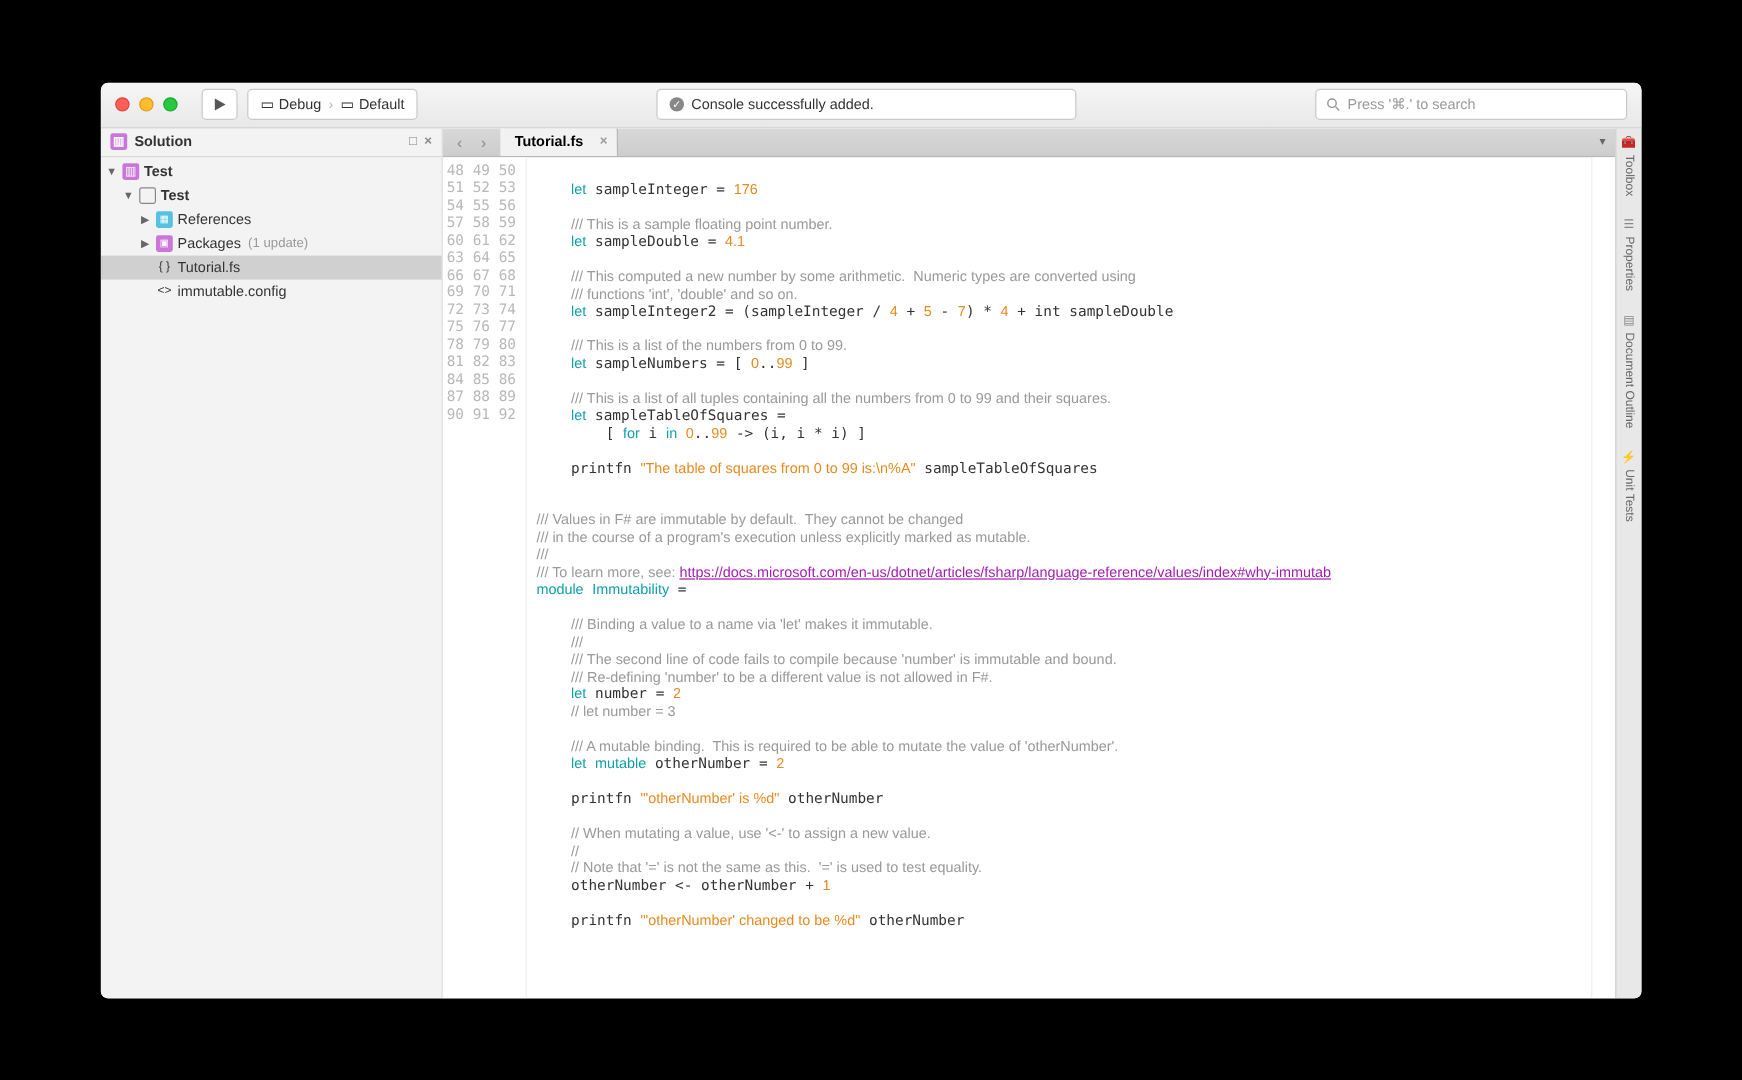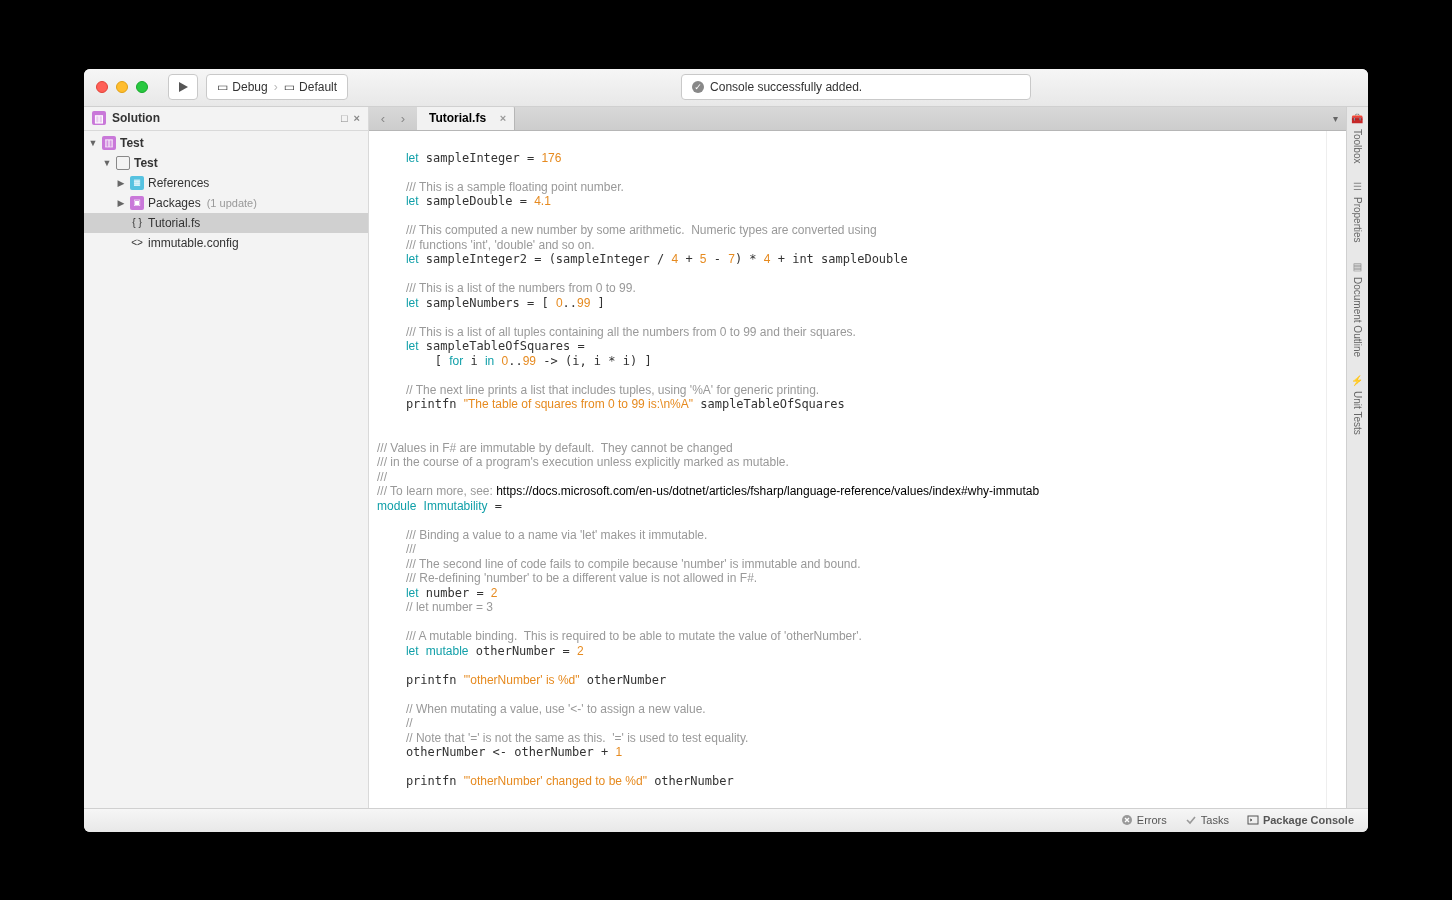--- a/index.html
+++ b/index.html
@@ -35,21 +35,21 @@
 .nav-arrows{display:flex;padding:0 4px}
 .nav-arrows span{width:20px;text-align:center;color:#888;font-size:13px}
 .tab{height:24px;background:#f2f2f2;border-right:1px solid #b6b6b6;border-top-right-radius:3px;display:flex;align-items:center;padding:0 28px 0 12px;font-size:12px;font-weight:600;position:relative}
 .tab .x{position:absolute;right:8px;color:#999;font-size:11px}
 .tabbar .drop{margin-left:auto;padding:0 8px;color:#666;font-size:10px}
 .crumb{height:22px;border-bottom:1px solid #e5e5e5;display:flex;align-items:center;padding:0 10px;font-size:11px;color:#555}
 .code-wrap{flex:1;display:flex;overflow:hidden;position:relative}
 .gutter{width:70px;background:#fff;border-right:1px solid #eee;text-align:right;padding:4px 8px 4px 0;font:12px/14.5px Menlo,monospace;color:#b8b8b8}
 .code{flex:1;padding:20px 0 4px 8px;font:12px/14.5px Menlo,monospace;color:#333;white-space:pre;overflow:hidden}
 .rcol{width:20px;background:#fff;border-left:1px solid #eee}
-.k{color:#0f9fa8}.n{color:#e68a1f}.s{color:#e68a1f}.c{color:#999}.m{color:#0f9fa8;font-weight:400}.u{color:#000000}
+.k{color:#0f9fa8}.n{color:#e68a1f}.s{color:#e68a1f}.c{color:#999}.m{color:#0f9fa8;font-weight:400}.u{text-decoration:underline;color:#a21caf}
 .rightrail{width:22px;background:#e8e8e8;border-left:1px solid #d0d0d0;display:flex;flex-direction:column;align-items:center;padding-top:6px;gap:18px}
 .rr{writing-mode:vertical-rl;font-size:10px;color:#666;cursor:default;display:flex;align-items:center;gap:4px}
 .rr-ico{width:12px;height:12px;writing-mode:horizontal-tb;font-size:10px;color:#888;text-align:center}
 .statusbar{height:24px;background:linear-gradient(#f6f6f6,#e8e8e8);border-top:1px solid #d0d0d0;display:flex;align-items:center;justify-content:flex-end;padding:0 14px;gap:18px;font-size:11px;color:#555}
 .statusbar span{display:flex;align-items:center;gap:4px}
 .si{width:12px;height:12px;display:inline-block}
 svg{display:block}
 </style>
 </head>
 <body>
@@ -71,20 +71,29 @@
       <span>▭</span>
       <span>Debug</span>
       <span class="sep">›</span>
       <span>▭</span>
       <span>Default</span>
     </div>
     <div class="status">
       <span class="check">✓</span>
       <span>Console successfully added.</span>
     </div>
+    <div class="search">
+      <span>
+          <svg width="12" height="12" viewBox="0 0 12 12">
+            <circle cx="5" cy="5" r="3.5" stroke="#999" stroke-width="1.2" fill="none"></circle>
+            <line x1="8" y1="8" x2="11" y2="11" stroke="#999" stroke-width="1.2"></line>
+          </svg>
+        </span>
+      <span>Press '⌘.' to search</span>
+    </div>
   </div>
 
   <div class="body">
 
     <div class="sidebar">
       <div class="side-hdr">
         <span class="ico sln">▥</span>
         <span>Solution</span>
         <span class="sp">
           <span>□</span>
@@ -130,37 +139,82 @@
           <span>‹</span>
           <span>›</span>
         </div>
         <div class="tab">
           <span>Tutorial.fs</span>
           <span class="x">×</span>
         </div>
         <span class="drop">▾</span>
       </div>
       <div class="code-wrap">
+        <div class="gutter" id="gutter">48
+49
+50
+51
+52
+53
+54
+55
+56
+57
+58
+59
+60
+61
+62
+63
+64
+65
+66
+67
+68
+69
+70
+71
+72
+73
+74
+75
+76
+77
+78
+79
+80
+81
+82
+83
+84
+85
+86
+87
+88
+89
+90
+91
+92
+</div>
         <div class="code" id="code">    <span class="k">let</span> sampleInteger = <span class="n">176</span>
  
     <span class="c">/// This is a sample floating point number.</span>
     <span class="k">let</span> sampleDouble = <span class="n">4.1</span>
  
     <span class="c">/// This computed a new number by some arithmetic.  Numeric types are converted using</span>
     <span class="c">/// functions 'int', 'double' and so on.</span>
     <span class="k">let</span> sampleInteger2 = (sampleInteger / <span class="n">4</span> + <span class="n">5</span> - <span class="n">7</span>) * <span class="n">4</span> + int sampleDouble
  
     <span class="c">/// This is a list of the numbers from 0 to 99.</span>
     <span class="k">let</span> sampleNumbers = [ <span class="n">0</span>..<span class="n">99</span> ]
  
     <span class="c">/// This is a list of all tuples containing all the numbers from 0 to 99 and their squares.</span>
     <span class="k">let</span> sampleTableOfSquares =
         [ <span class="k">for</span> i <span class="k">in</span> <span class="n">0</span>..<span class="n">99</span> -&gt; (i, i * i) ]
  
-    <span class="c">// The next line prints a list that includes tuples, using '%A' for generic printing.</span>
     printfn <span class="s">"The table of squares from 0 to 99 is:\n%A"</span> sampleTableOfSquares
  
  
 <span class="c">/// Values in F# are immutable by default.  They cannot be changed</span>
 <span class="c">/// in the course of a program's execution unless explicitly marked as mutable.</span>
 <span class="c">///</span>
 <span class="c">/// To learn more, see: </span><span class="u">https://docs.microsoft.com/en-us/dotnet/articles/fsharp/language-reference/values/index#why-immutab</span>
 <span class="k">module</span> <span class="m">Immutability</span> =
  
     <span class="c">/// Binding a value to a name via 'let' makes it immutable.</span>
@@ -200,35 +254,13 @@
           <span class="rr-ico">▤</span>
           <span>Document Outline</span>
         </div>
       <div class="rr">
           <span class="rr-ico">⚡</span>
           <span>Unit Tests</span>
         </div>
     </div>
   </div>
 
-  <div class="statusbar">
-    <span>
-        <svg class="si" viewBox="0 0 12 12">
-          <circle cx="6" cy="6" r="5" fill="#999"></circle>
-          <path d="M4 4L8 8M8 4L4 8" stroke="#fff" stroke-width="1.4"></path>
-        </svg>
-        <span>Errors</span>
-      </span>
-    <span>
-        <svg class="si" viewBox="0 0 12 12">
-          <path d="M2 6L5 9L10 3" stroke="#999" stroke-width="1.6" fill="none"></path>
-        </svg>
-        <span>Tasks</span>
-      </span>
-    <span>
-        <svg class="si" viewBox="0 0 12 12">
-          <rect x="1" y="2" width="10" height="8" stroke="#555" fill="none"></rect>
-          <path d="M3 5L5 6L3 7" stroke="#555" fill="none"></path>
-        </svg>
-        <b>Package Console</b>
-      </span>
-  </div>
 </div>
 
 </body></html>

